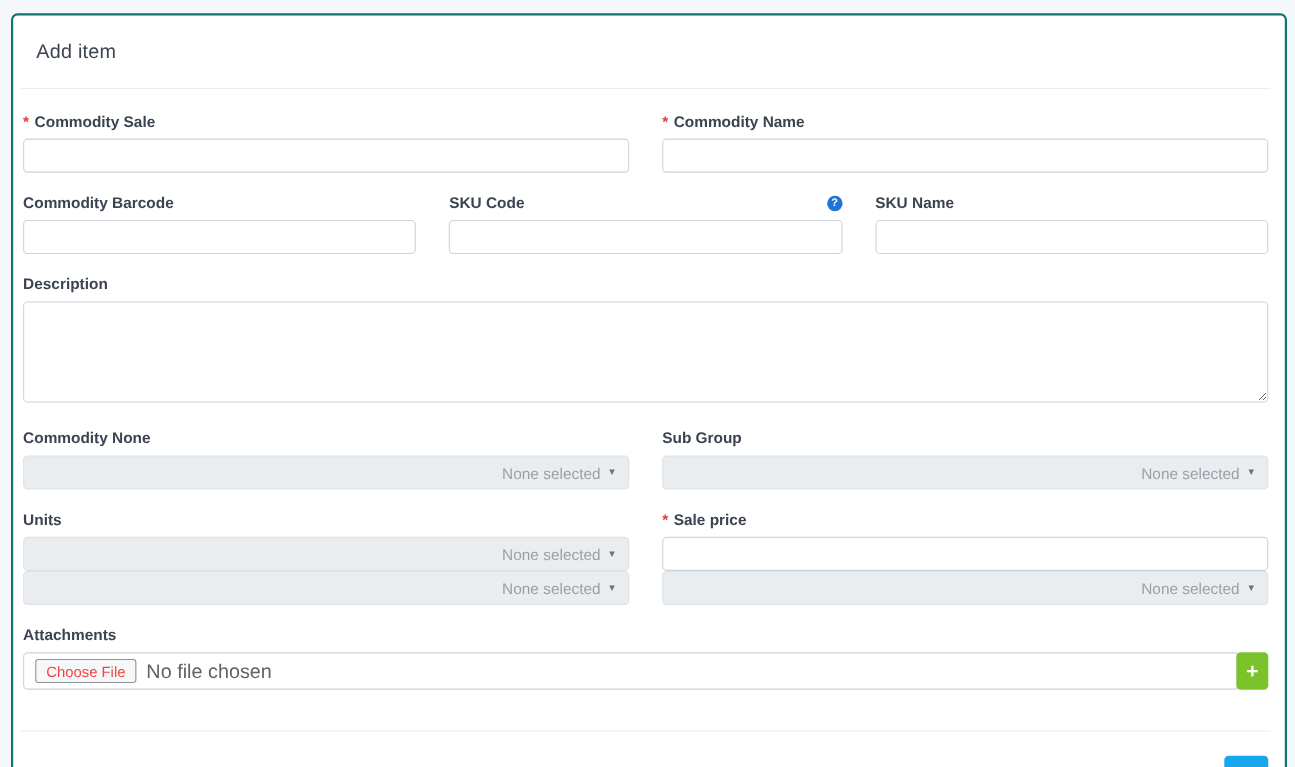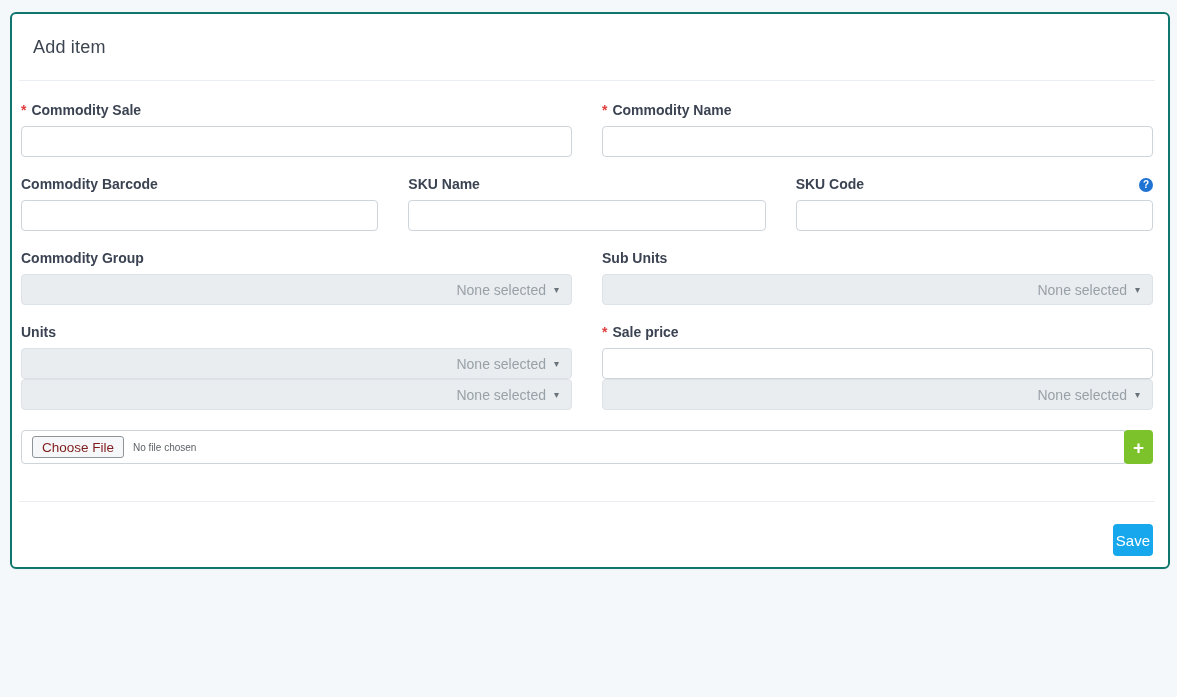--- a/index.html
+++ b/index.html
@@ -110,25 +110,25 @@
   }
   .choose-btn {
     display: inline-flex;
     align-items: center;
     height: 22px;
     padding: 0 9px;
     border: 1px solid #8f9498;
     border-radius: 3px;
     background: #f6f7f8;
     font-size: 13.5px;
-    color: #7f1d1d;
+    color: #ef4444;
     white-space: nowrap;
     cursor: pointer;
   }
-  .no-file { font-size: 10px; color: #5d6367; margin-left: 9px; white-space: nowrap; }
+  .no-file { font-size: 18px; color: #5d6367; margin-left: 9px; white-space: nowrap; }
   .add-btn {
     width: 29px;
     height: 34px;
     margin-left: -1px;
     border: none;
     border-radius: 4px;
     background: #7cc32b;
     color: #ffffff;
     font-size: 19px;
     font-weight: 700;
@@ -181,48 +181,56 @@
     </div>
 
     <div class="frow cols-3">
       <div>
         <div class="flabel">
           <span>Commodity Barcode</span>
         </div>
         <input type="text" class="tinput" value="" style="">
       </div>
       <div>
-        <div class="flabel">
-          <span>SKU Name</span>
-        </div>
-        <input type="text" class="tinput" value="" style="">
-      </div>
-      <div>
         <div class="flabel label-spread">
           <span>SKU Code</span>
           <span class="help">?</span>
         </div>
         <input type="text" class="tinput" value="" style="">
       </div>
-    </div>
-
+      <div>
+        <div class="flabel">
+          <span>SKU Name</span>
+        </div>
+        <input type="text" class="tinput" value="" style="">
+      </div>
+    </div>
+
+    <div class="frow cols-1">
+      <div>
+        <div class="flabel">
+          <span>Description</span>
+        </div>
+        <textarea class="tarea" style=""></textarea>
+      </div>
+    </div>
 
     <div class="frow cols-2">
       <div>
         <div class="flabel">
-          <span>Commodity Group</span>
-        </div>
-        <div class="sel">
-          <span class="sel-text">None selected</span>
-          <span class="caret">▾</span>
-        </div>
-      </div>
-      <div>
-        <div class="flabel">
-          <span>Sub Units</span>
+          <span>Commodity None</span>
+        </div>
+        <div class="sel">
+          <span class="sel-text">None selected</span>
+          <span class="caret">▾</span>
+        </div>
+      </div>
+      <div>
+        <div class="flabel">
+          <span>Sub Group</span>
         </div>
         <div class="sel">
           <span class="sel-text">None selected</span>
           <span class="caret">▾</span>
         </div>
       </div>
     </div>
 
     <div class="frow cols-4">
       <div>
@@ -249,20 +257,23 @@
       </div>
       <div>
         <div class="sel">
           <span class="sel-text">None selected</span>
           <span class="caret">▾</span>
         </div>
       </div>
     </div>
 
     <div>
+      <div class="flabel">
+        <span>Attachments</span>
+      </div>
       <div class="attach-row">
         <div class="file-box">
           <span class="choose-btn">Choose File</span>
           <span class="no-file">No file chosen</span>
         </div>
         <button class="add-btn">+</button>
       </div>
     </div>
 
   </div>

